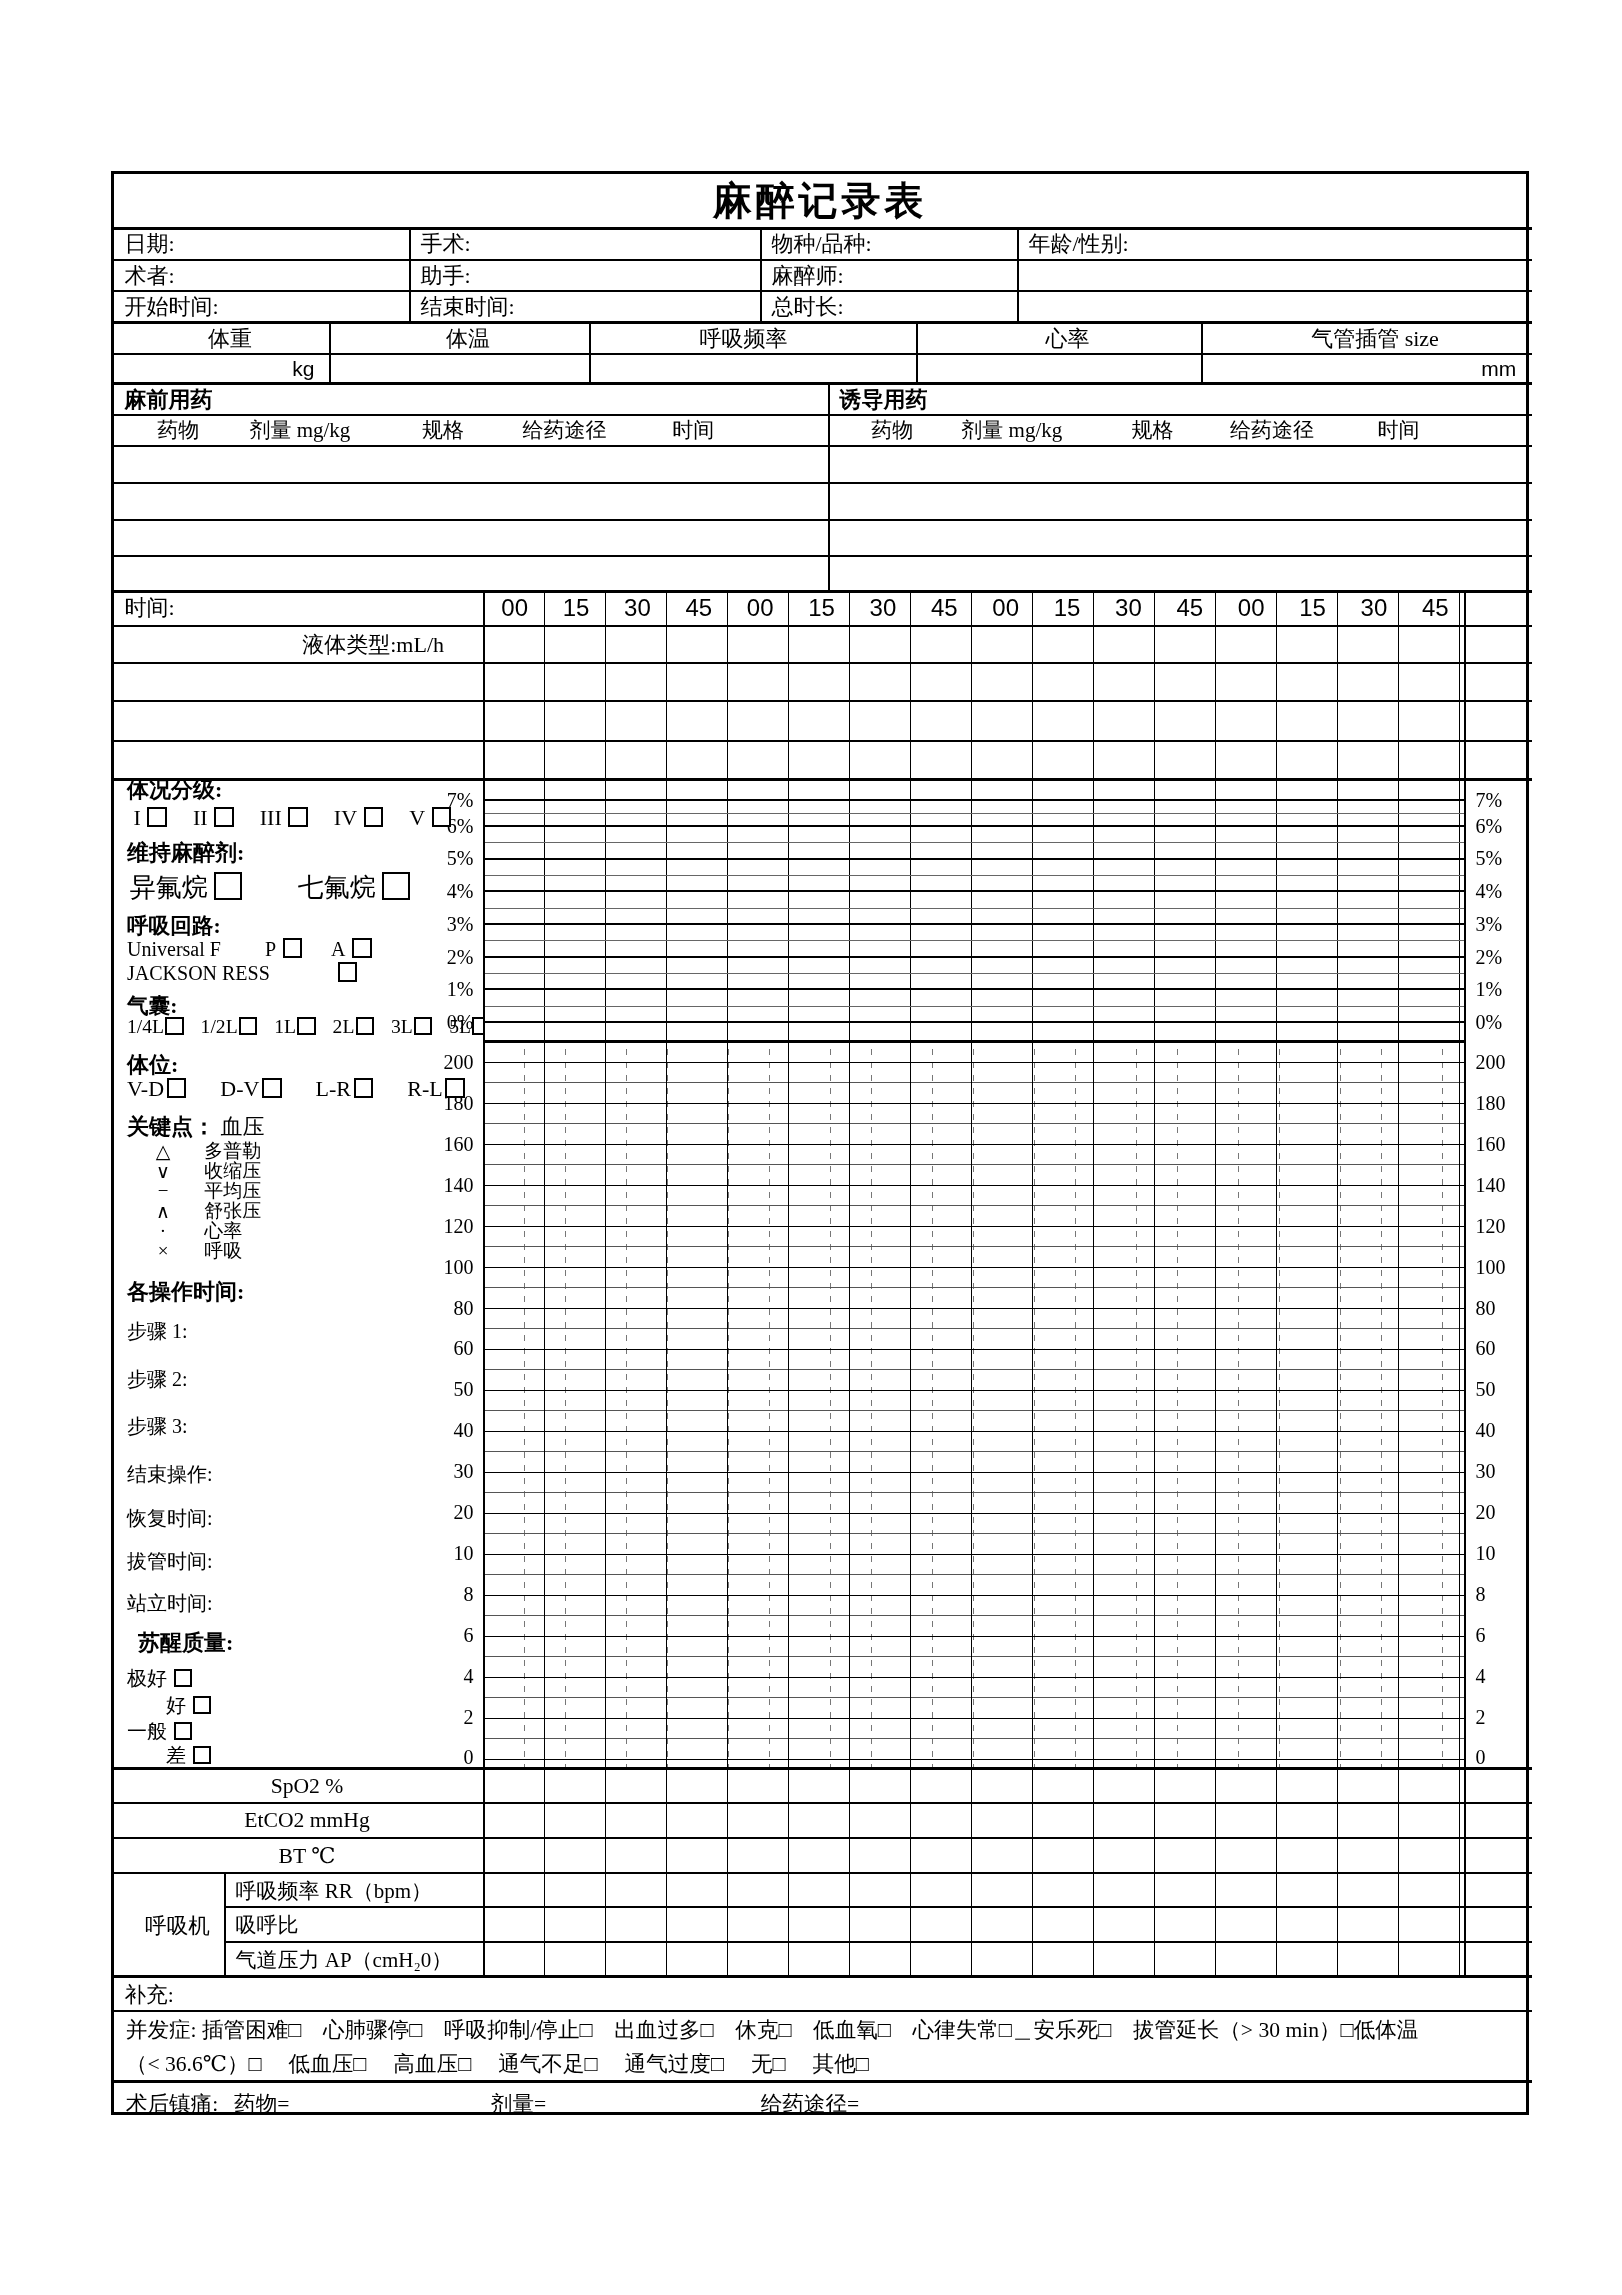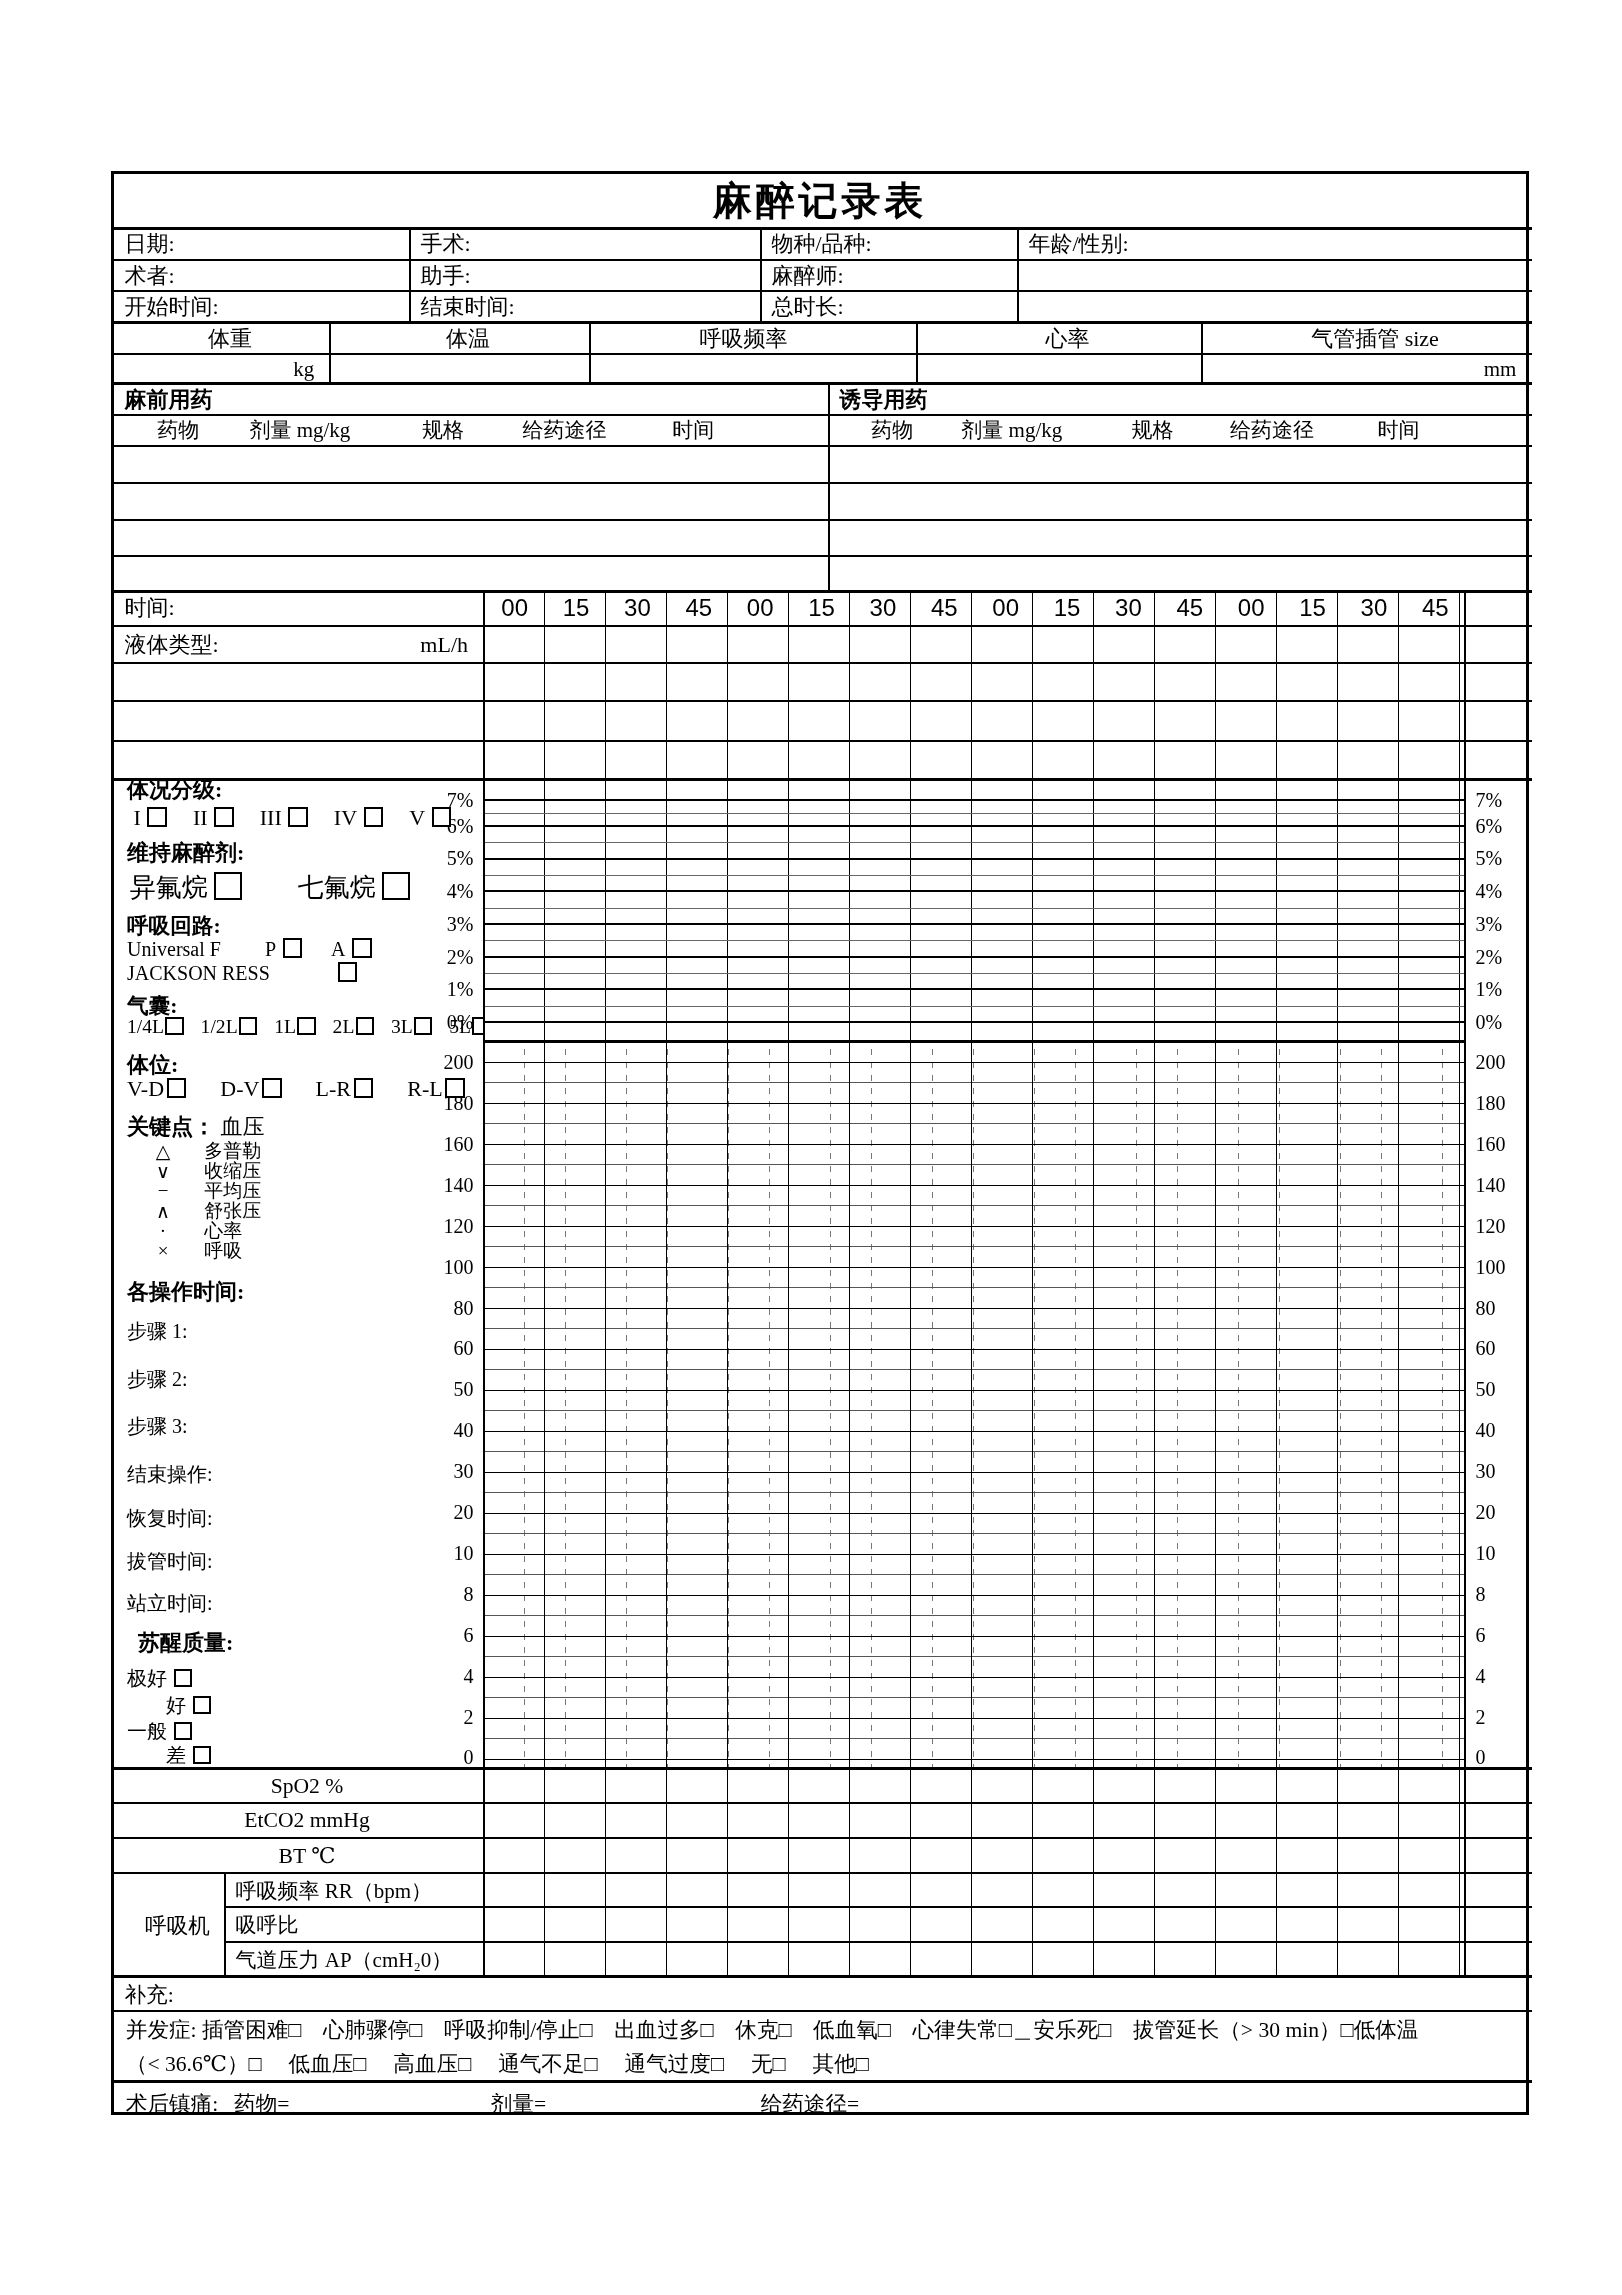--- a/index.html
+++ b/index.html
@@ -14,21 +14,21 @@
   }
   .abs { position:absolute; box-sizing:border-box; }
   .hline { position:absolute; background:#000; height:2px; }
   .hline.thick { height:3.3px; }
   .vline { position:absolute; background:#000; width:2px; }
   .cell { position:absolute; display:flex; align-items:center; box-sizing:border-box;
           font-size:22px; padding-left:10.5px; white-space:nowrap; }
   .cell.center { justify-content:center; padding-left:16px; }
   .cell.right  { justify-content:flex-end; padding-right:15.7px; }
   .bold { font-weight:bold; }
-  .sans { font-family:Liberation Serif, serif; }
+  .sans { font-family:Liberation Sans, sans-serif; }
   #title {
     position:absolute; left:0; top:0; width:100%; height:54px;
     display:flex; align-items:center; justify-content:center;
     font-size:39px; font-weight:bold; letter-spacing:3.9px;
     font-family:"Liberation Sans","DejaVu Sans",sans-serif;
   }
   
   .strip { position:absolute; left:370px; width:982px;
     background-image: repeating-linear-gradient(to right, transparent 0px, transparent 60px, #000 60px, #000 61px);
   }
@@ -168,21 +168,21 @@
           </span>
           <span class="opt">
             <span>30</span>
           </span>
           <span class="opt">
             <span>45</span>
           </span>
         </div>
     </div>
 
-    <div class="cell" style="left:0;top:452px;width:370px;height:38px;justify-content:space-between;padding-right:16px">
+    <div class="cell" style="left:0;top:452px;width:370px;height:38px;justify-content:flex-end;padding-right:40px">
       <span>液体类型:</span>
       <span>mL/h</span>
     </div>
     <div class="strip" style="top:452px;height:38px"></div>
     <div class="strip" style="top:489px;height:38px"></div>
     <div class="strip" style="top:527px;height:39px"></div>
     <div class="strip" style="top:567px;height:39px"></div>
 
     <div class="strip" id="pct-strip" style="top:606px;height:262px">
         <div class="pline" style="top: 18.6px;"></div>

